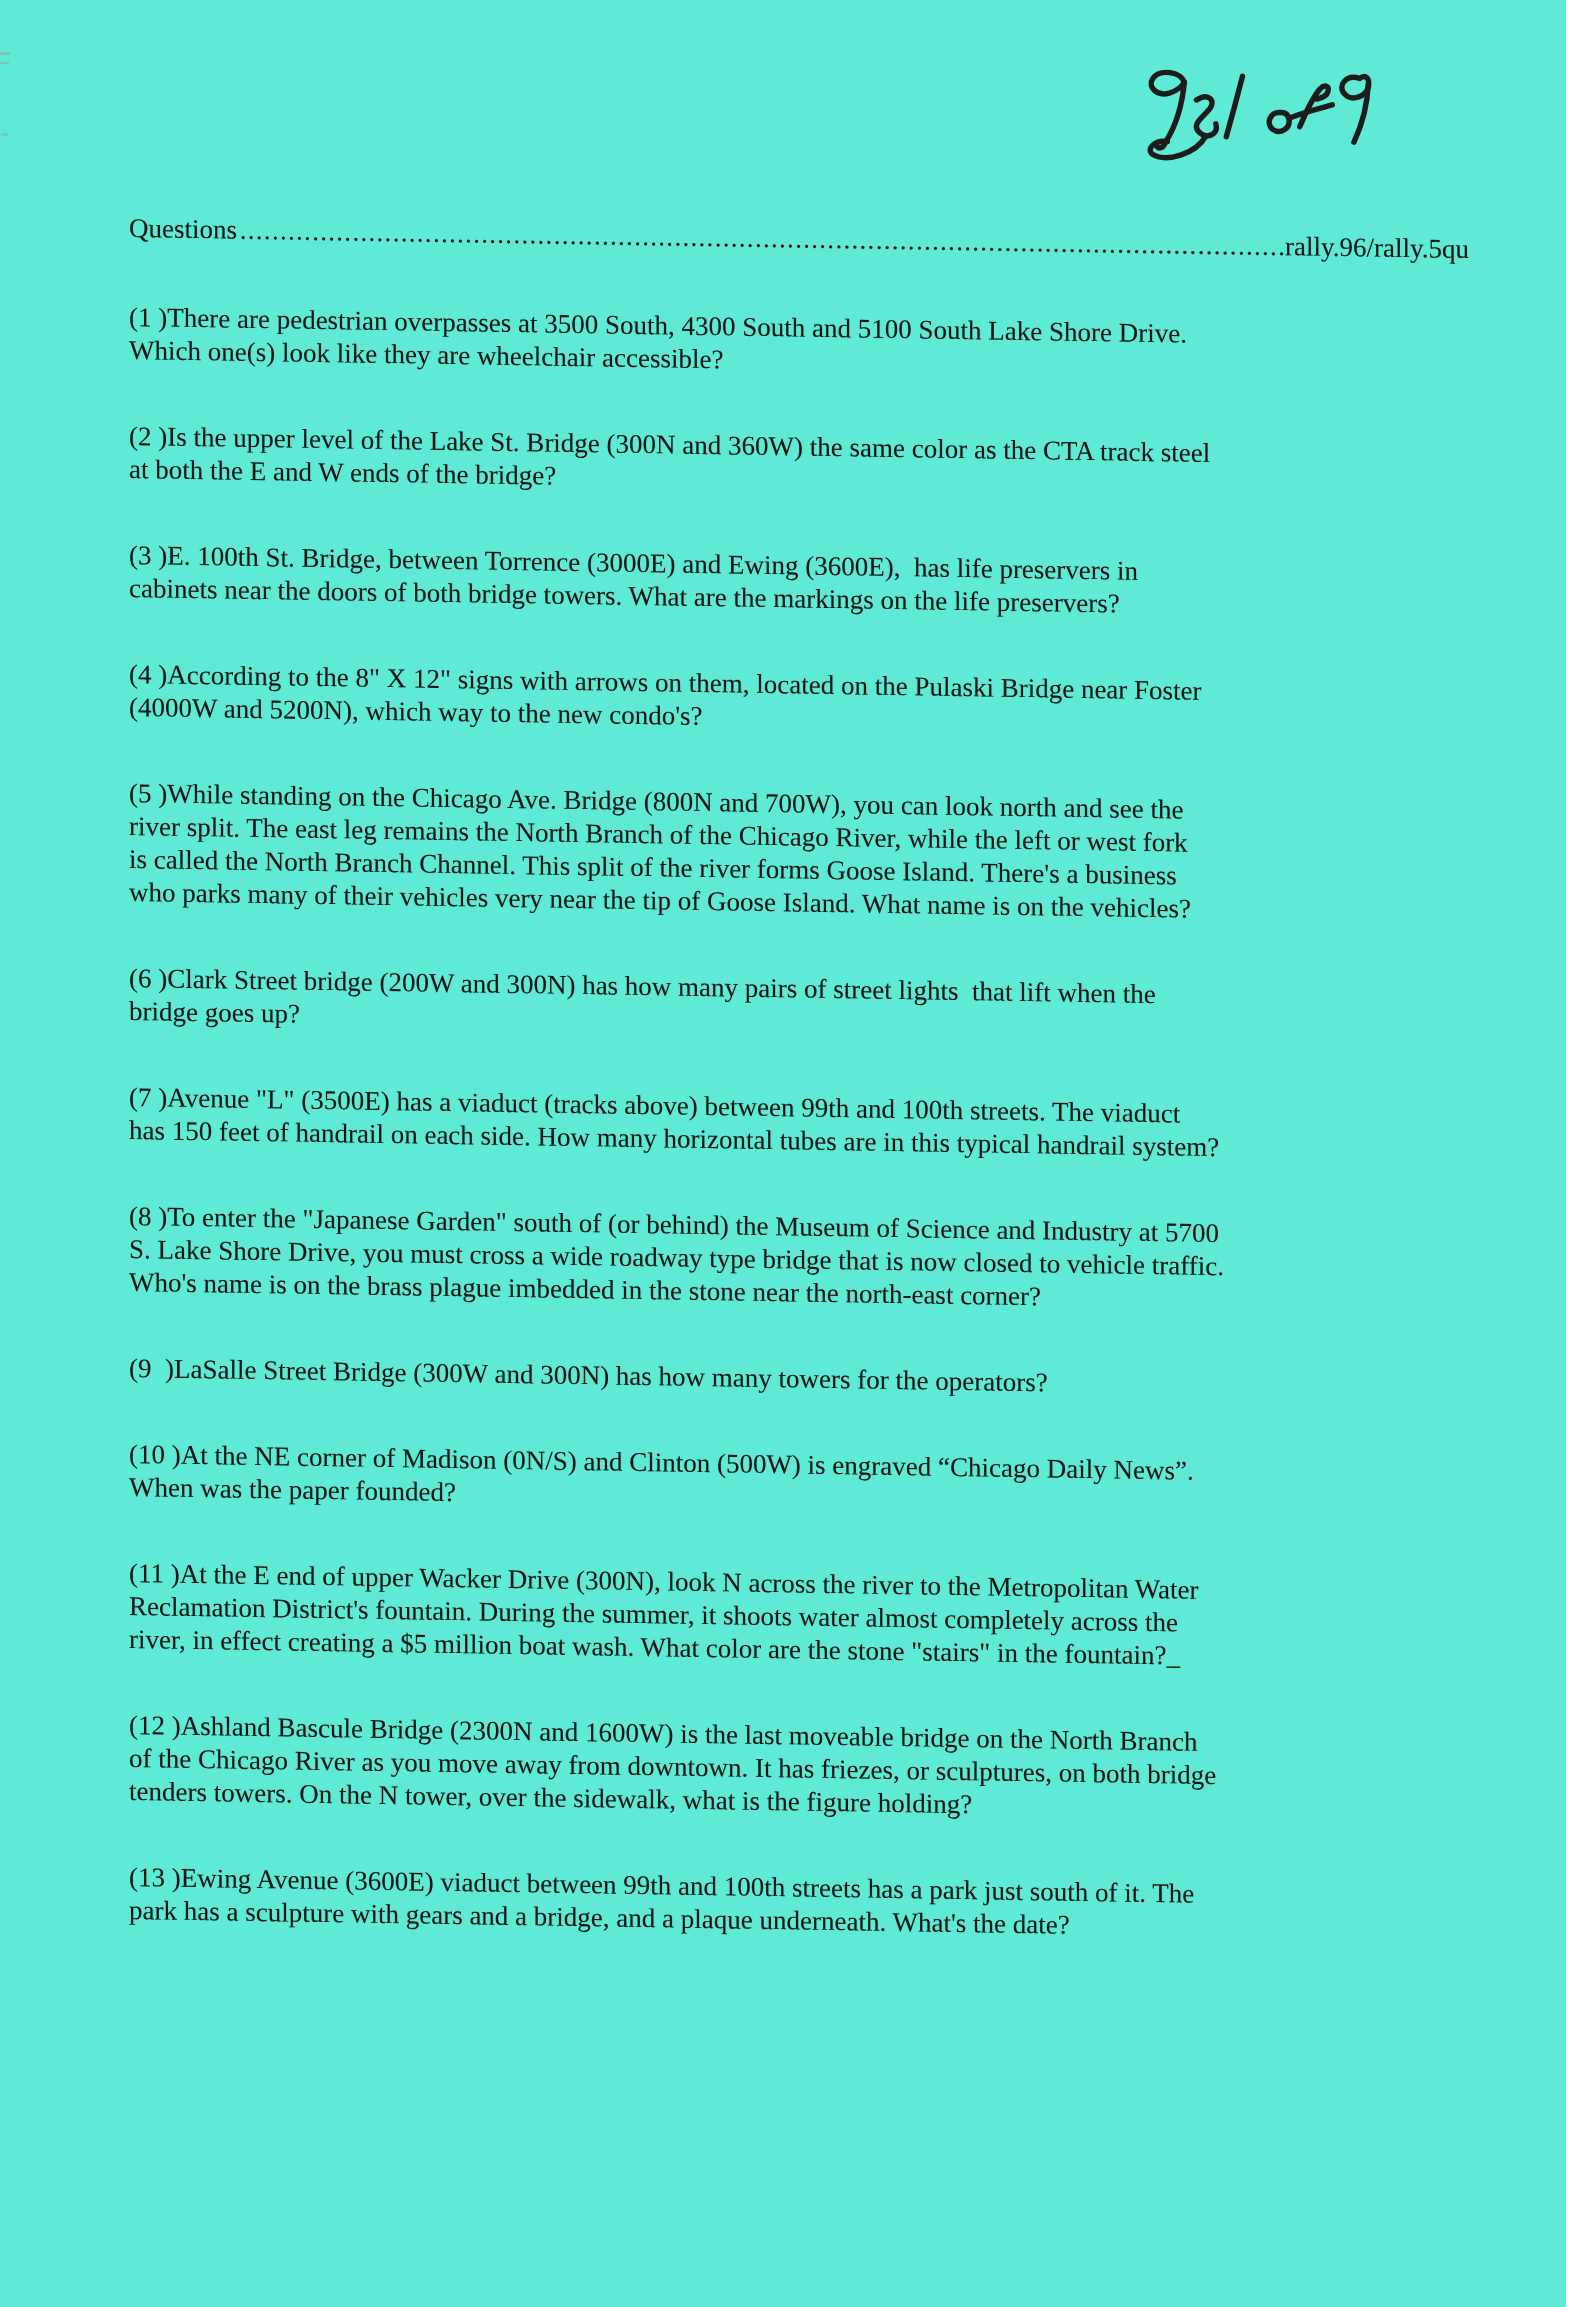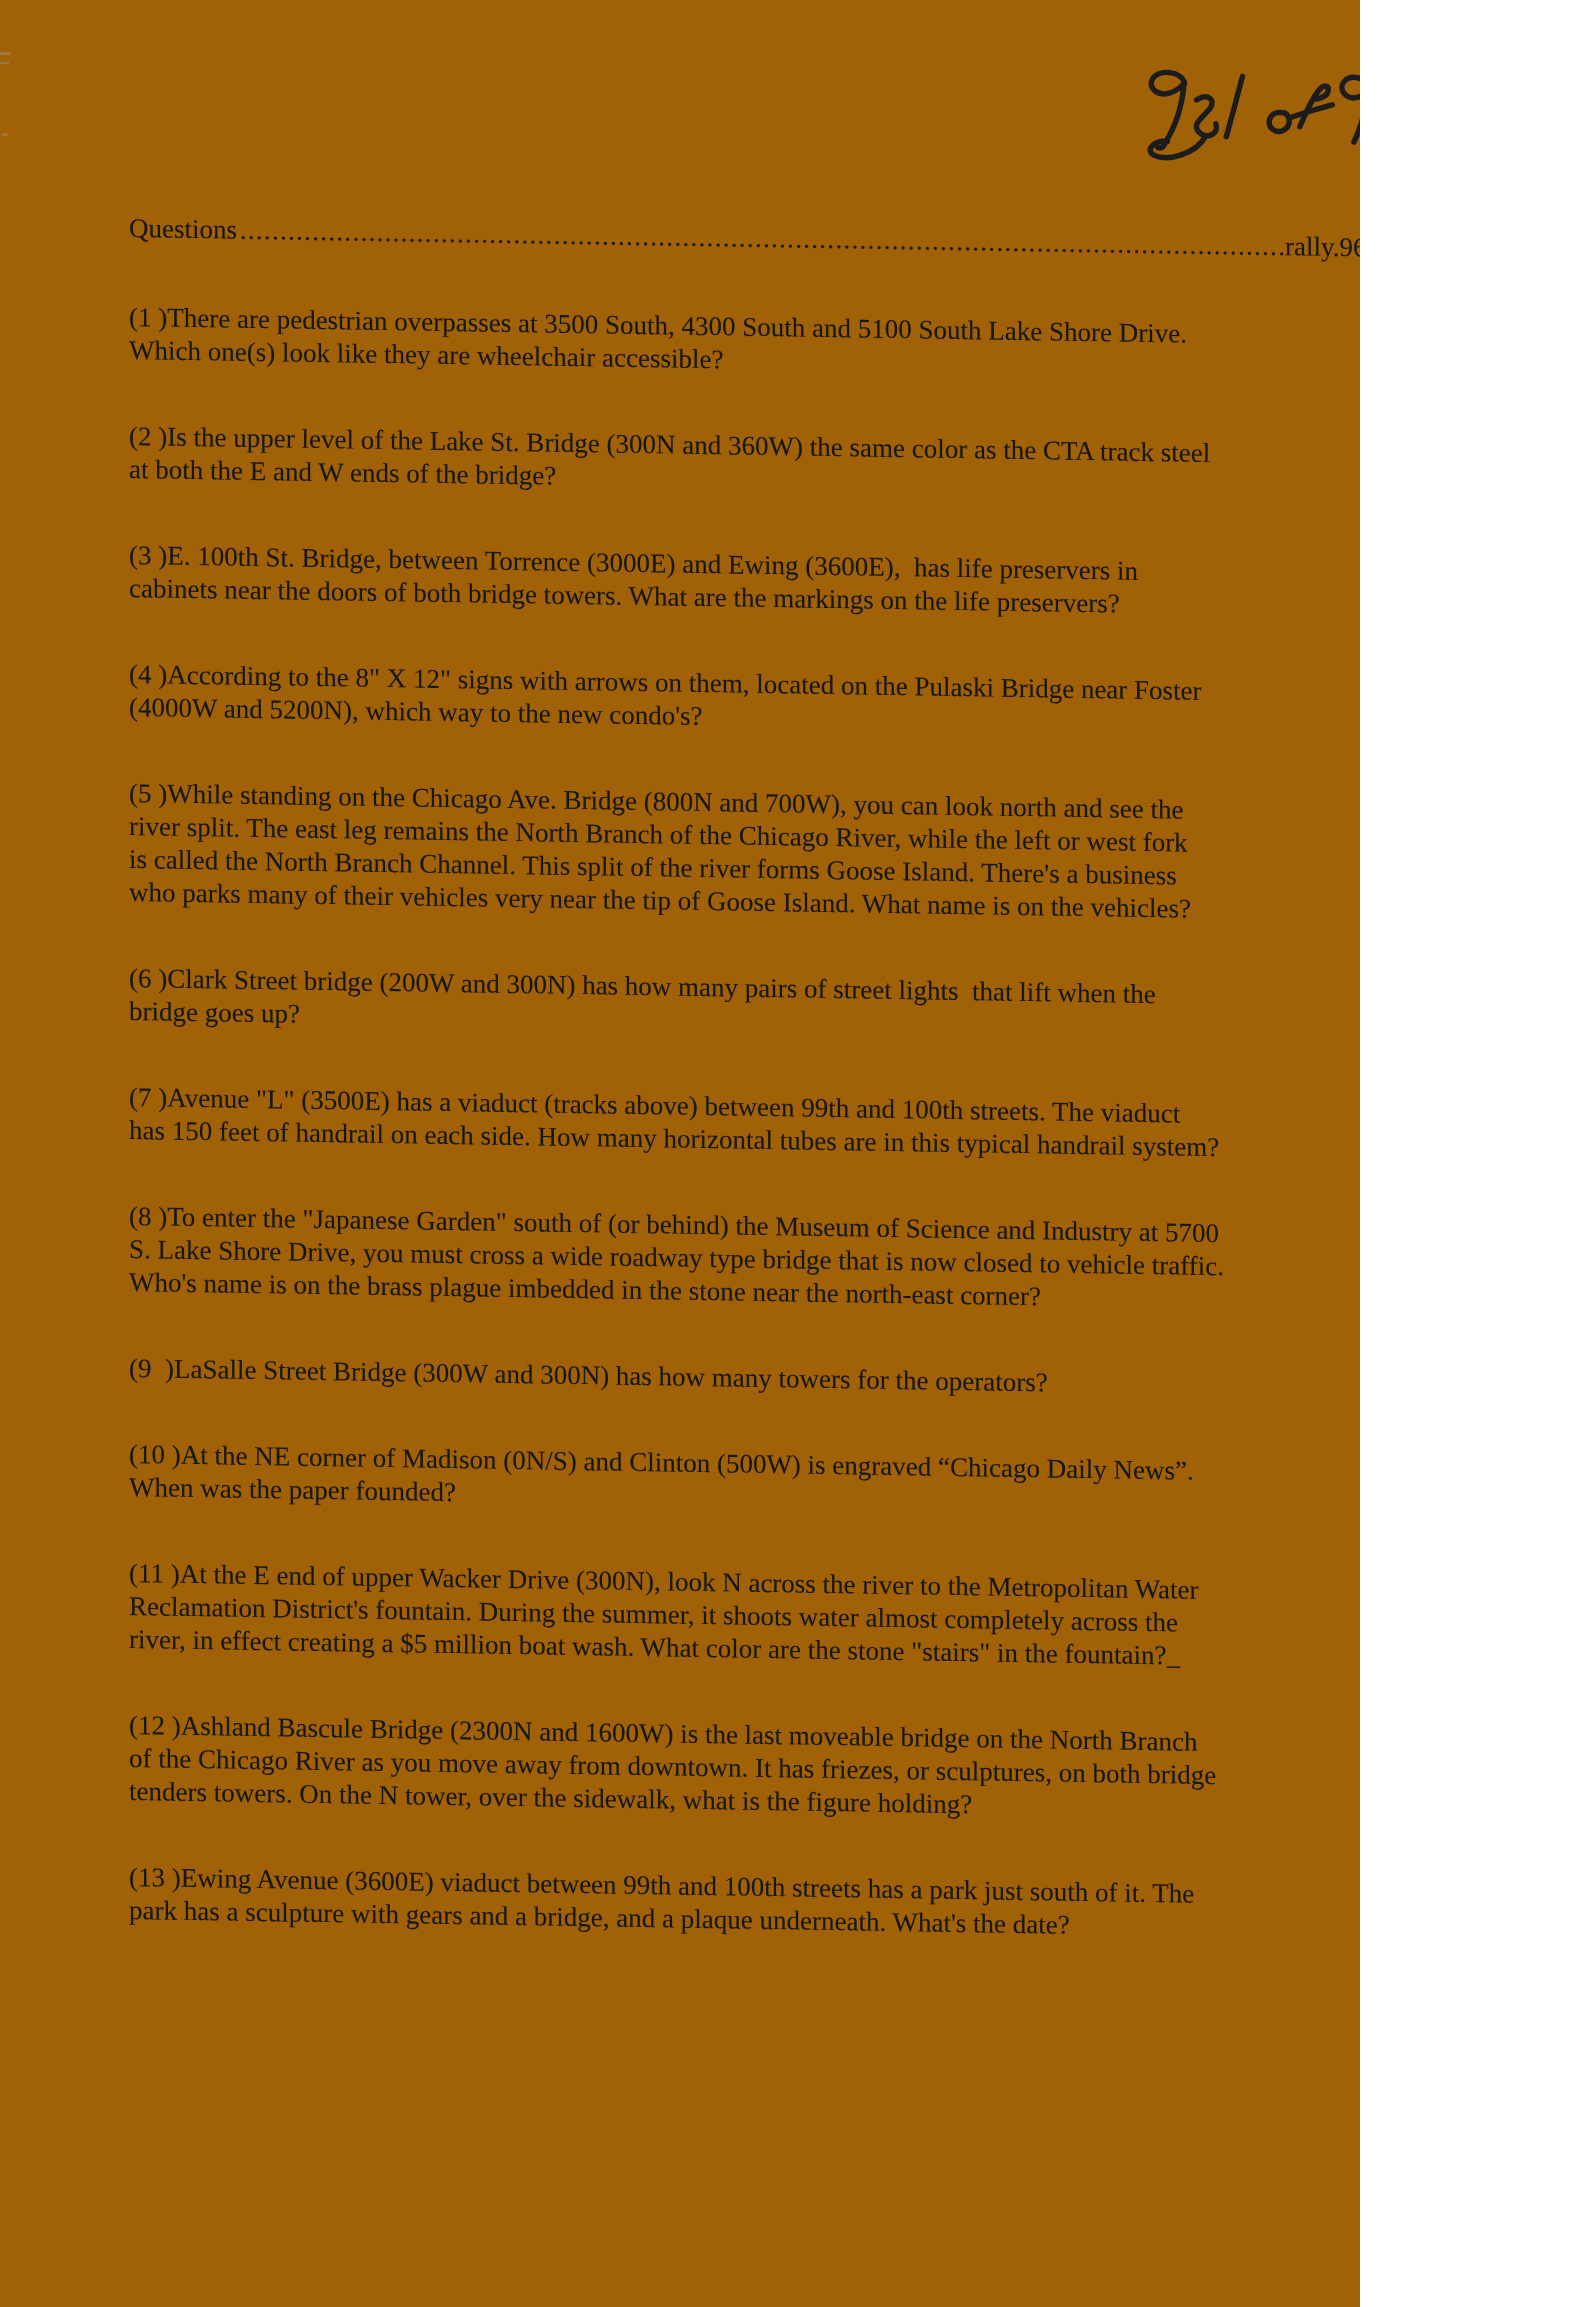--- a/index.html
+++ b/index.html
@@ -4,22 +4,22 @@
 <style>
   html, body { margin: 0; padding: 0; }
   body {
     width: 1591px; height: 2307px;
     background: #ffffff;
     font-family: "Liberation Serif", serif;
     color: #171717;
   }
   .page {
     position: relative;
-    width: 1360px; height: 2307px;
-    background: #a16207;
+    width: 1566px; height: 2307px;
+    background: #5eead4;
     overflow: hidden;
   }
   
   .handwriting {
     position: absolute;
     left: 1121px; top: 46px;
     width: 292px; height: 139px;
     transform: rotate(-4deg);
   }
   .handwriting svg { width: 100%; height: 100%; }

